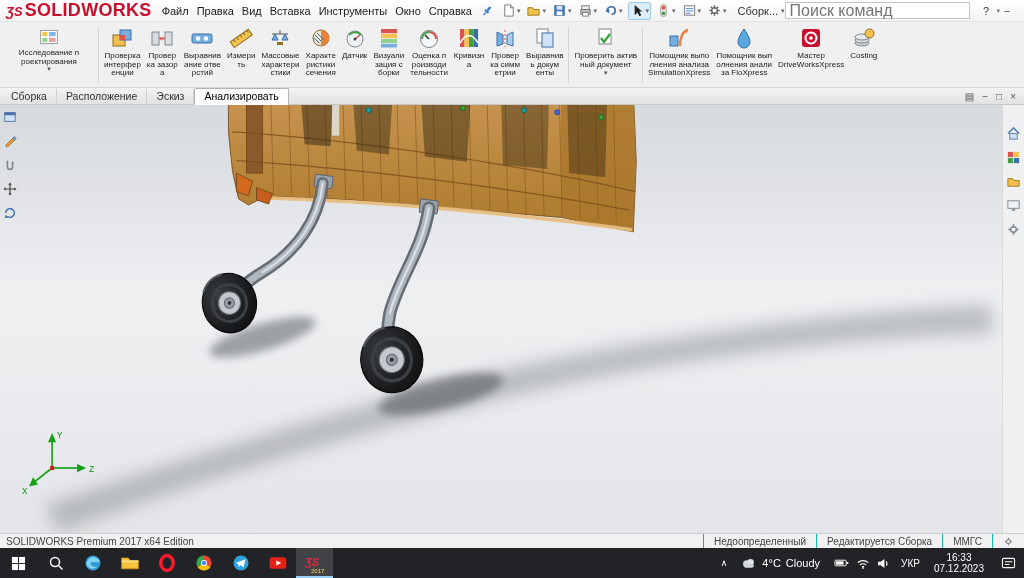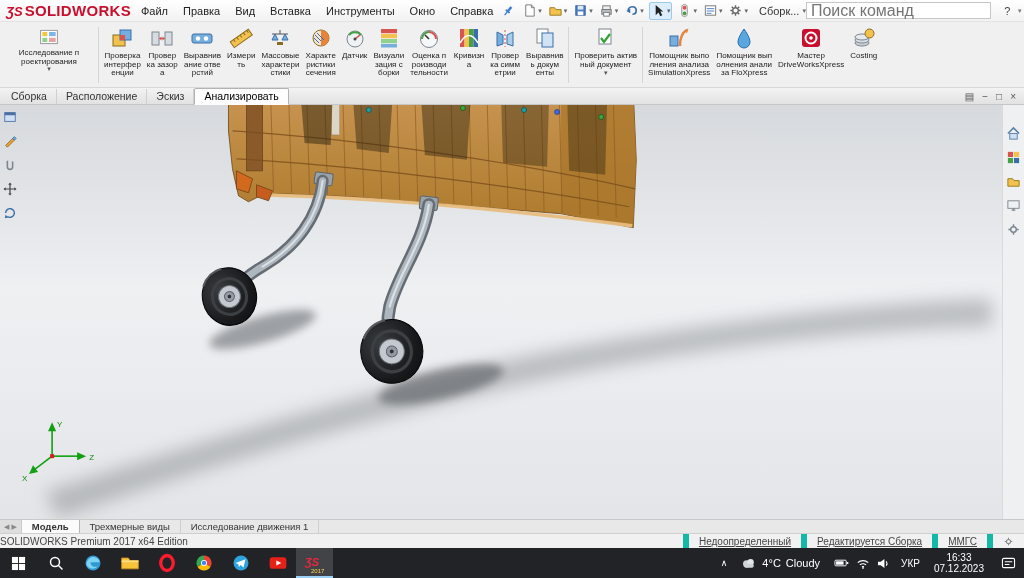--- a/index.html
+++ b/index.html
@@ -4,22 +4,22 @@
 <style>
   * { box-sizing: border-box; margin: 0; padding: 0; }
   html,body { width:1024px; height:578px; overflow:hidden; }
   body { font-family:"Liberation Sans", sans-serif; background:#fff; color:#222; }
   #app { width:1024px; height:578px; display:flex; flex-direction:column; position:relative; }
 
   
   .titlebar { height:22px; flex:0 0 22px; display:flex; align-items:center; background:linear-gradient(#ffffff,#f2f2f2); border-bottom:1px solid #e3e3e3; padding:0 4px; font-size:11px; white-space:nowrap; }
   .logo { display:flex; align-items:baseline; margin:0 10px 0 2px; }
   .logo-mark { color:#c8102e; font-weight:bold; font-style:italic; font-size:13px; margin-right:2px; }
-  .logo-text { color:#c8102e; font-weight:bold; font-size:15px; letter-spacing:.3px; }
-  .menu { display:flex; gap:15px; color:#222; margin-right:8px; }
+  .logo-text { color:#c8102e; font-weight:bold; font-size:18px; letter-spacing:.3px; }
+  .menu { display:flex; gap:8px; color:#222; margin-right:8px; }
   .menu span { cursor:default; }
   .pin { width:14px; height:14px; margin-right:6px; }
   .qbar { display:flex; align-items:center; gap:4px; }
   .qicon { display:flex; align-items:center; height:18px; padding:0 1px; }
   .qicon .dd { font-size:7px; color:#666; margin-left:1px; }
   .sel-tool { border:1px solid #9ecae8; background:#dceefb; border-radius:2px; }
   .docname { margin-left:10px; color:#333; display:flex; align-items:center; gap:3px; }
   .search { margin-left:auto; display:flex; align-items:center; border:1px solid #c6c6c6; background:#fff; height:17px; width:185px; padding:0 4px; }
   .search input { border:none; outline:none; flex:1; font-size:16px; color:#555; font-family:inherit; background:transparent; }
   .search .dd { font-size:7px; color:#777; }
@@ -52,23 +52,23 @@
   .right-tools { flex:0 0 22px; background:#eef0f1; border-left:1px solid #dadada; display:flex; flex-direction:column; align-items:center; gap:7px; padding-top:20px; }
   .right-tools .ticon { width:17px; height:17px; display:flex; align-items:center; justify-content:center; cursor:pointer; }
 
   
   .bottom-tabs { height:14px; flex:0 0 14px; background:#e8e8e8; border-top:1px solid #c9c9c9; display:flex; align-items:stretch; font-size:9.5px; color:#333; }
   .bt-arrows { display:flex; gap:2px; align-items:center; padding:0 4px; color:#888; font-size:7px; background:#dedede; border-right:1px solid #c9c9c9; }
   .btab { padding:0 10px; display:flex; align-items:center; border-right:1px solid #cfcfcf; cursor:pointer; }
   .btab.active { background:#fbfbfb; font-weight:bold; border-right:1px solid #b5b5b5; }
 
   
-  .statusbar { height:15px; flex:0 0 15px; background:#f1f1f1; border-top:1px solid #cfcfcf; display:flex; align-items:center; font-size:10px; color:#444; }
+  .statusbar { height:15px; flex:0 0 15px; background:#f1f1f1; border-top:1px solid #cfcfcf; display:flex; align-items:center; font-size:10px; color:#444; padding-left:6px; }
   .sb-right { margin-left:auto; display:flex; align-items:stretch; height:100%; }
-  .sb-cell { padding:0 10px; border-left:6px solid #14b8a6; display:flex; align-items:center;text-decoration:underline; }
+  .sb-cell { padding:0 10px; border-left:1px solid #14b8a6; display:flex; align-items:center; }
 
   
   .taskbar { height:30px; flex:0 0 30px; background:#222327; display:flex; align-items:stretch; color:#fff; }
   .tb-slot { width:37px; display:flex; align-items:center; justify-content:center; cursor:pointer; position:relative; }
   .tb-slot.active { background:rgba(255,255,255,.15); box-shadow:inset 0 -2px 0 #9ad1f5; }
   .tb-right { margin-left:auto; display:flex; align-items:center; }
   .weather { display:flex; align-items:center; gap:5px; padding:0 9px; font-size:11px; cursor:pointer; }
   .chev { font-size:9px; padding:0 5px; cursor:pointer; }
   .tray { display:flex; align-items:center; gap:7px; padding:0 5px; }
   .tray svg { display:block; }
@@ -593,29 +593,20 @@
         </span>
       <span class="ticon">
           <svg width="15" height="15" viewBox="0 0 16 16">
             <circle cx="8" cy="8" r="3" fill="none" stroke="#7c868f" stroke-width="1.5"></circle>
             <path d="M8,2.5 v2 M8,11.5 v2 M2.5,8 h2 M11.5,8 h2" stroke="#7c868f" stroke-width="1.5"></path>
           </svg>
         </span>
     </div>
   </div>
 
-  <div class="bottom-tabs">
-    <div class="bt-arrows">
-      <span>◀</span>
-      <span>▶</span>
-    </div>
-    <span class="btab active">Модель</span>
-    <span class="btab">Трехмерные виды</span>
-    <span class="btab">Исследование движения 1</span>
-  </div>
 
   <div class="statusbar">
     <span>SOLIDWORKS Premium 2017 x64 Edition</span>
     <div class="sb-right">
       <span class="sb-cell">Недоопределенный</span>
       <span class="sb-cell">Редактируется Сборка</span>
       <span class="sb-cell">ММГС</span>
       <span class="sb-cell">
           <svg width="11" height="11" viewBox="0 0 16 16">
             <circle cx="8" cy="8" r="3" fill="none" stroke="#888" stroke-width="1.5"></circle>

